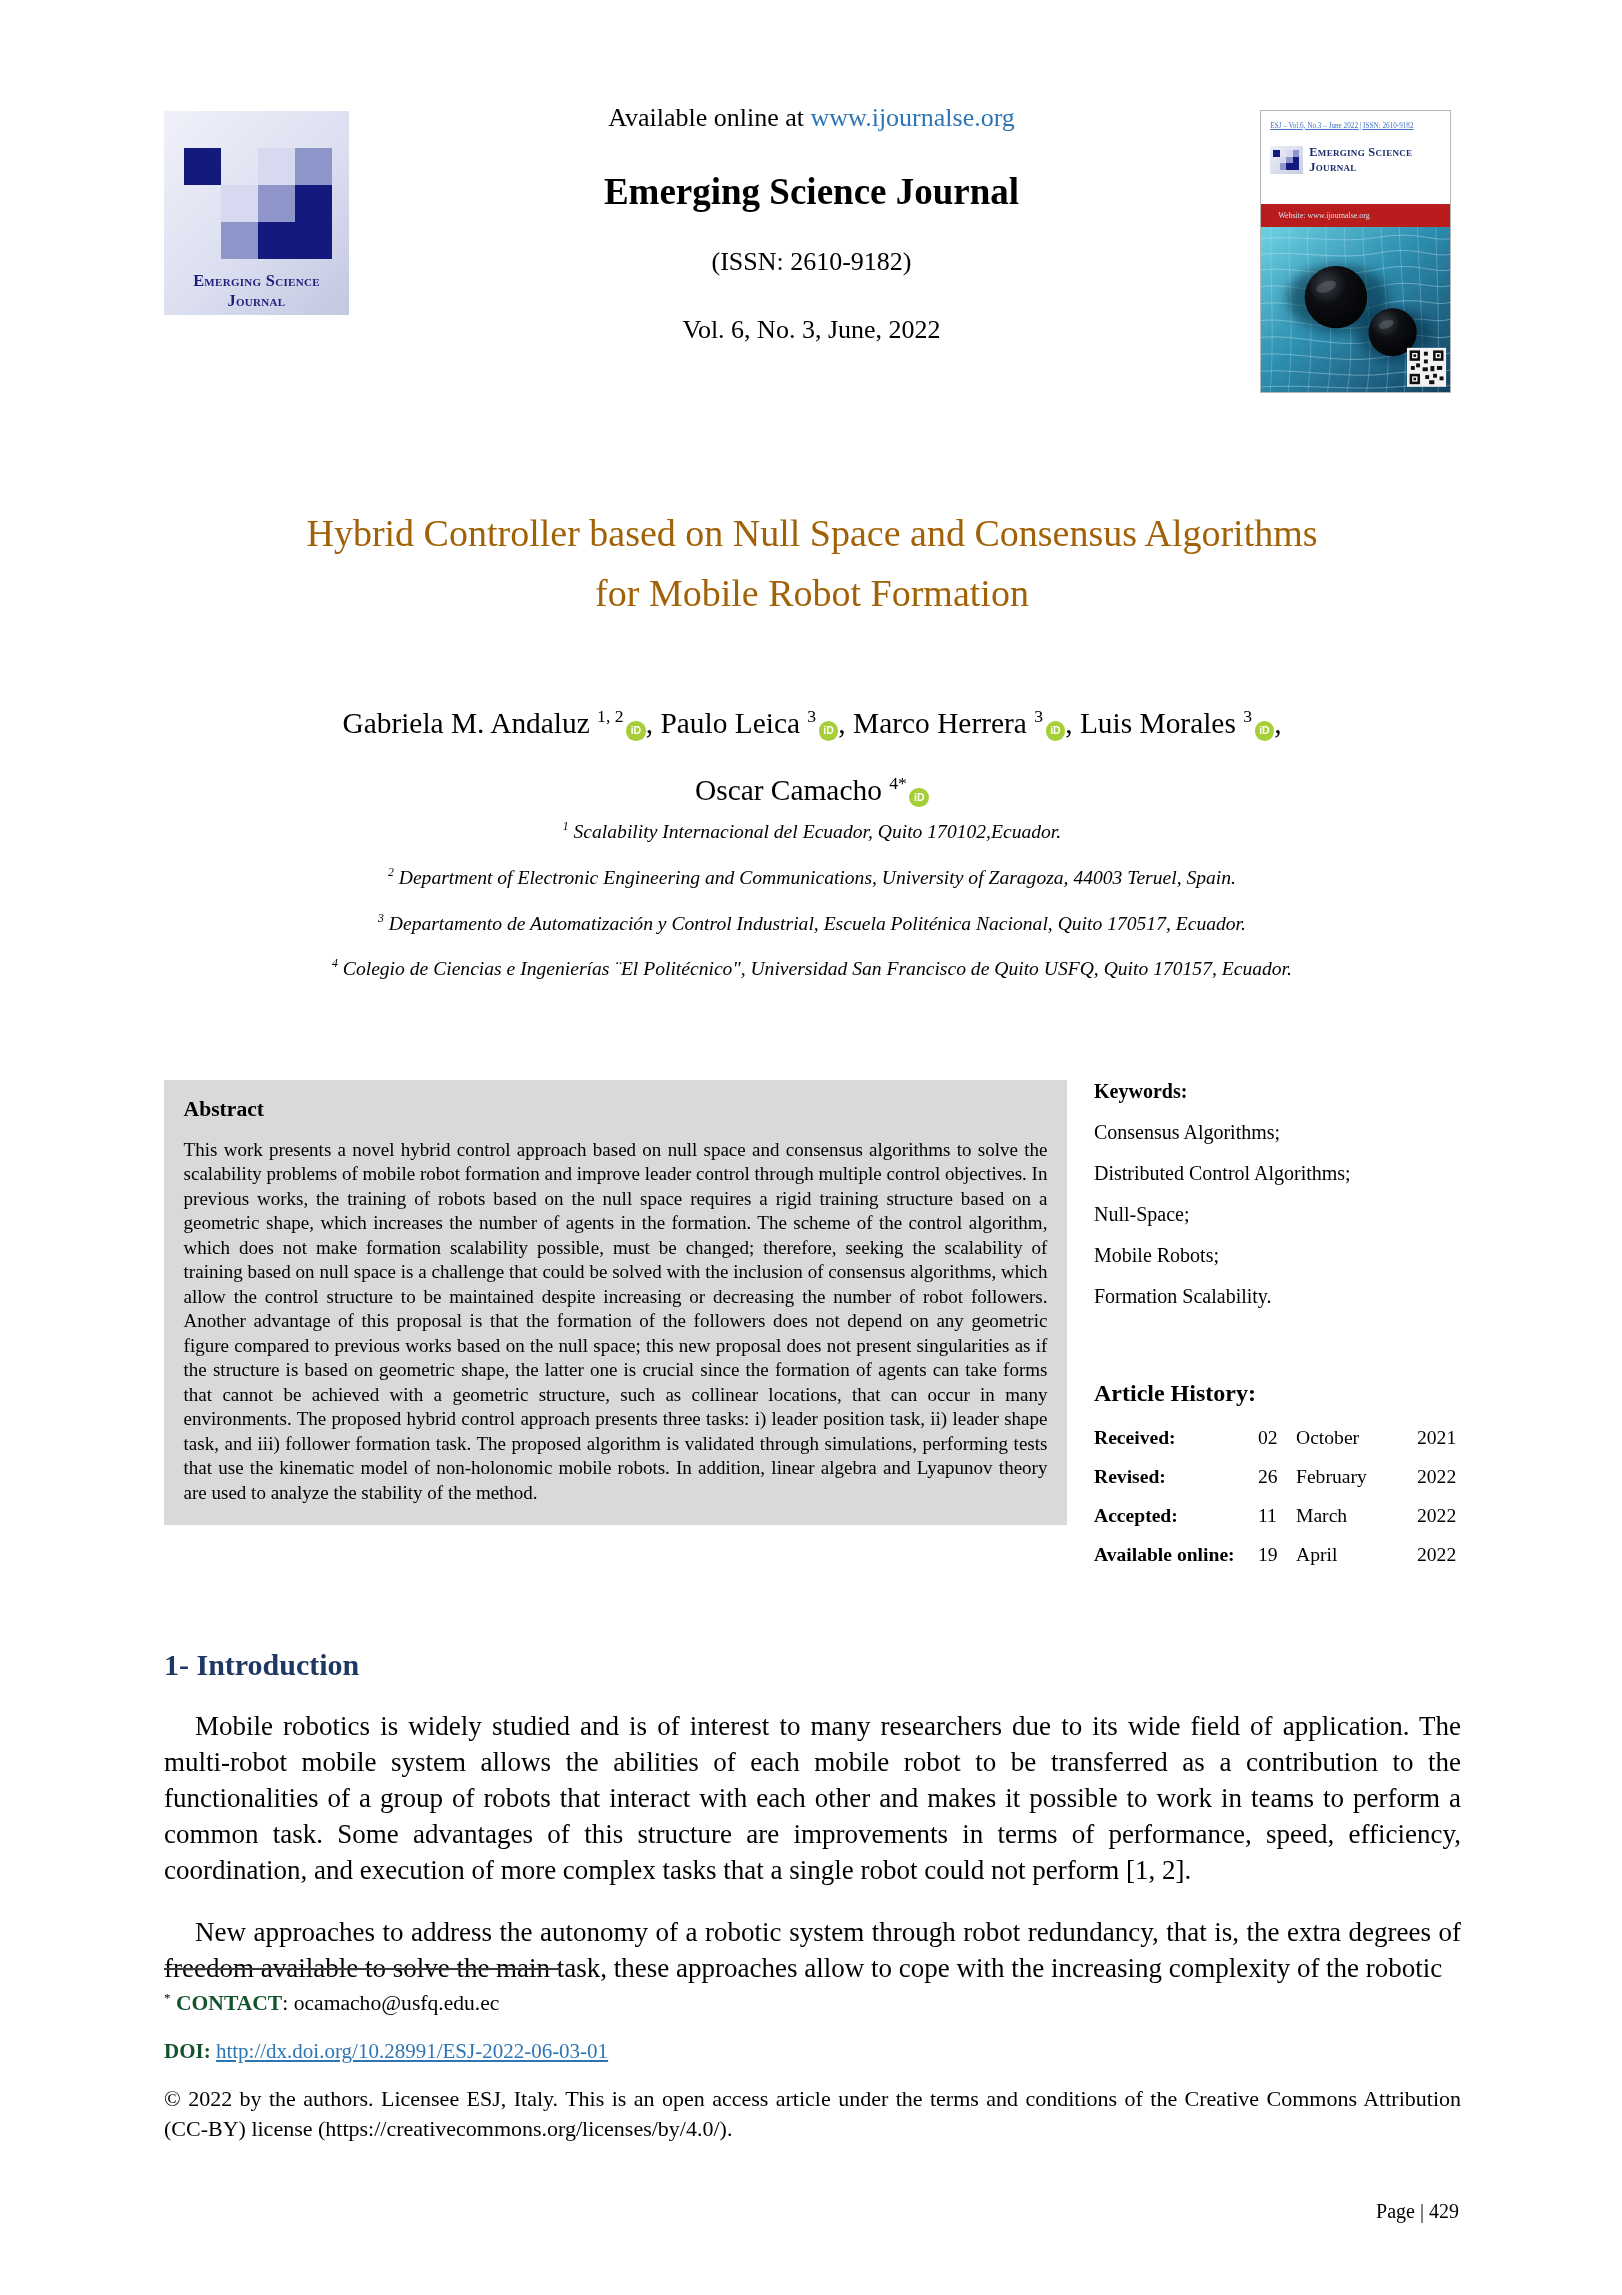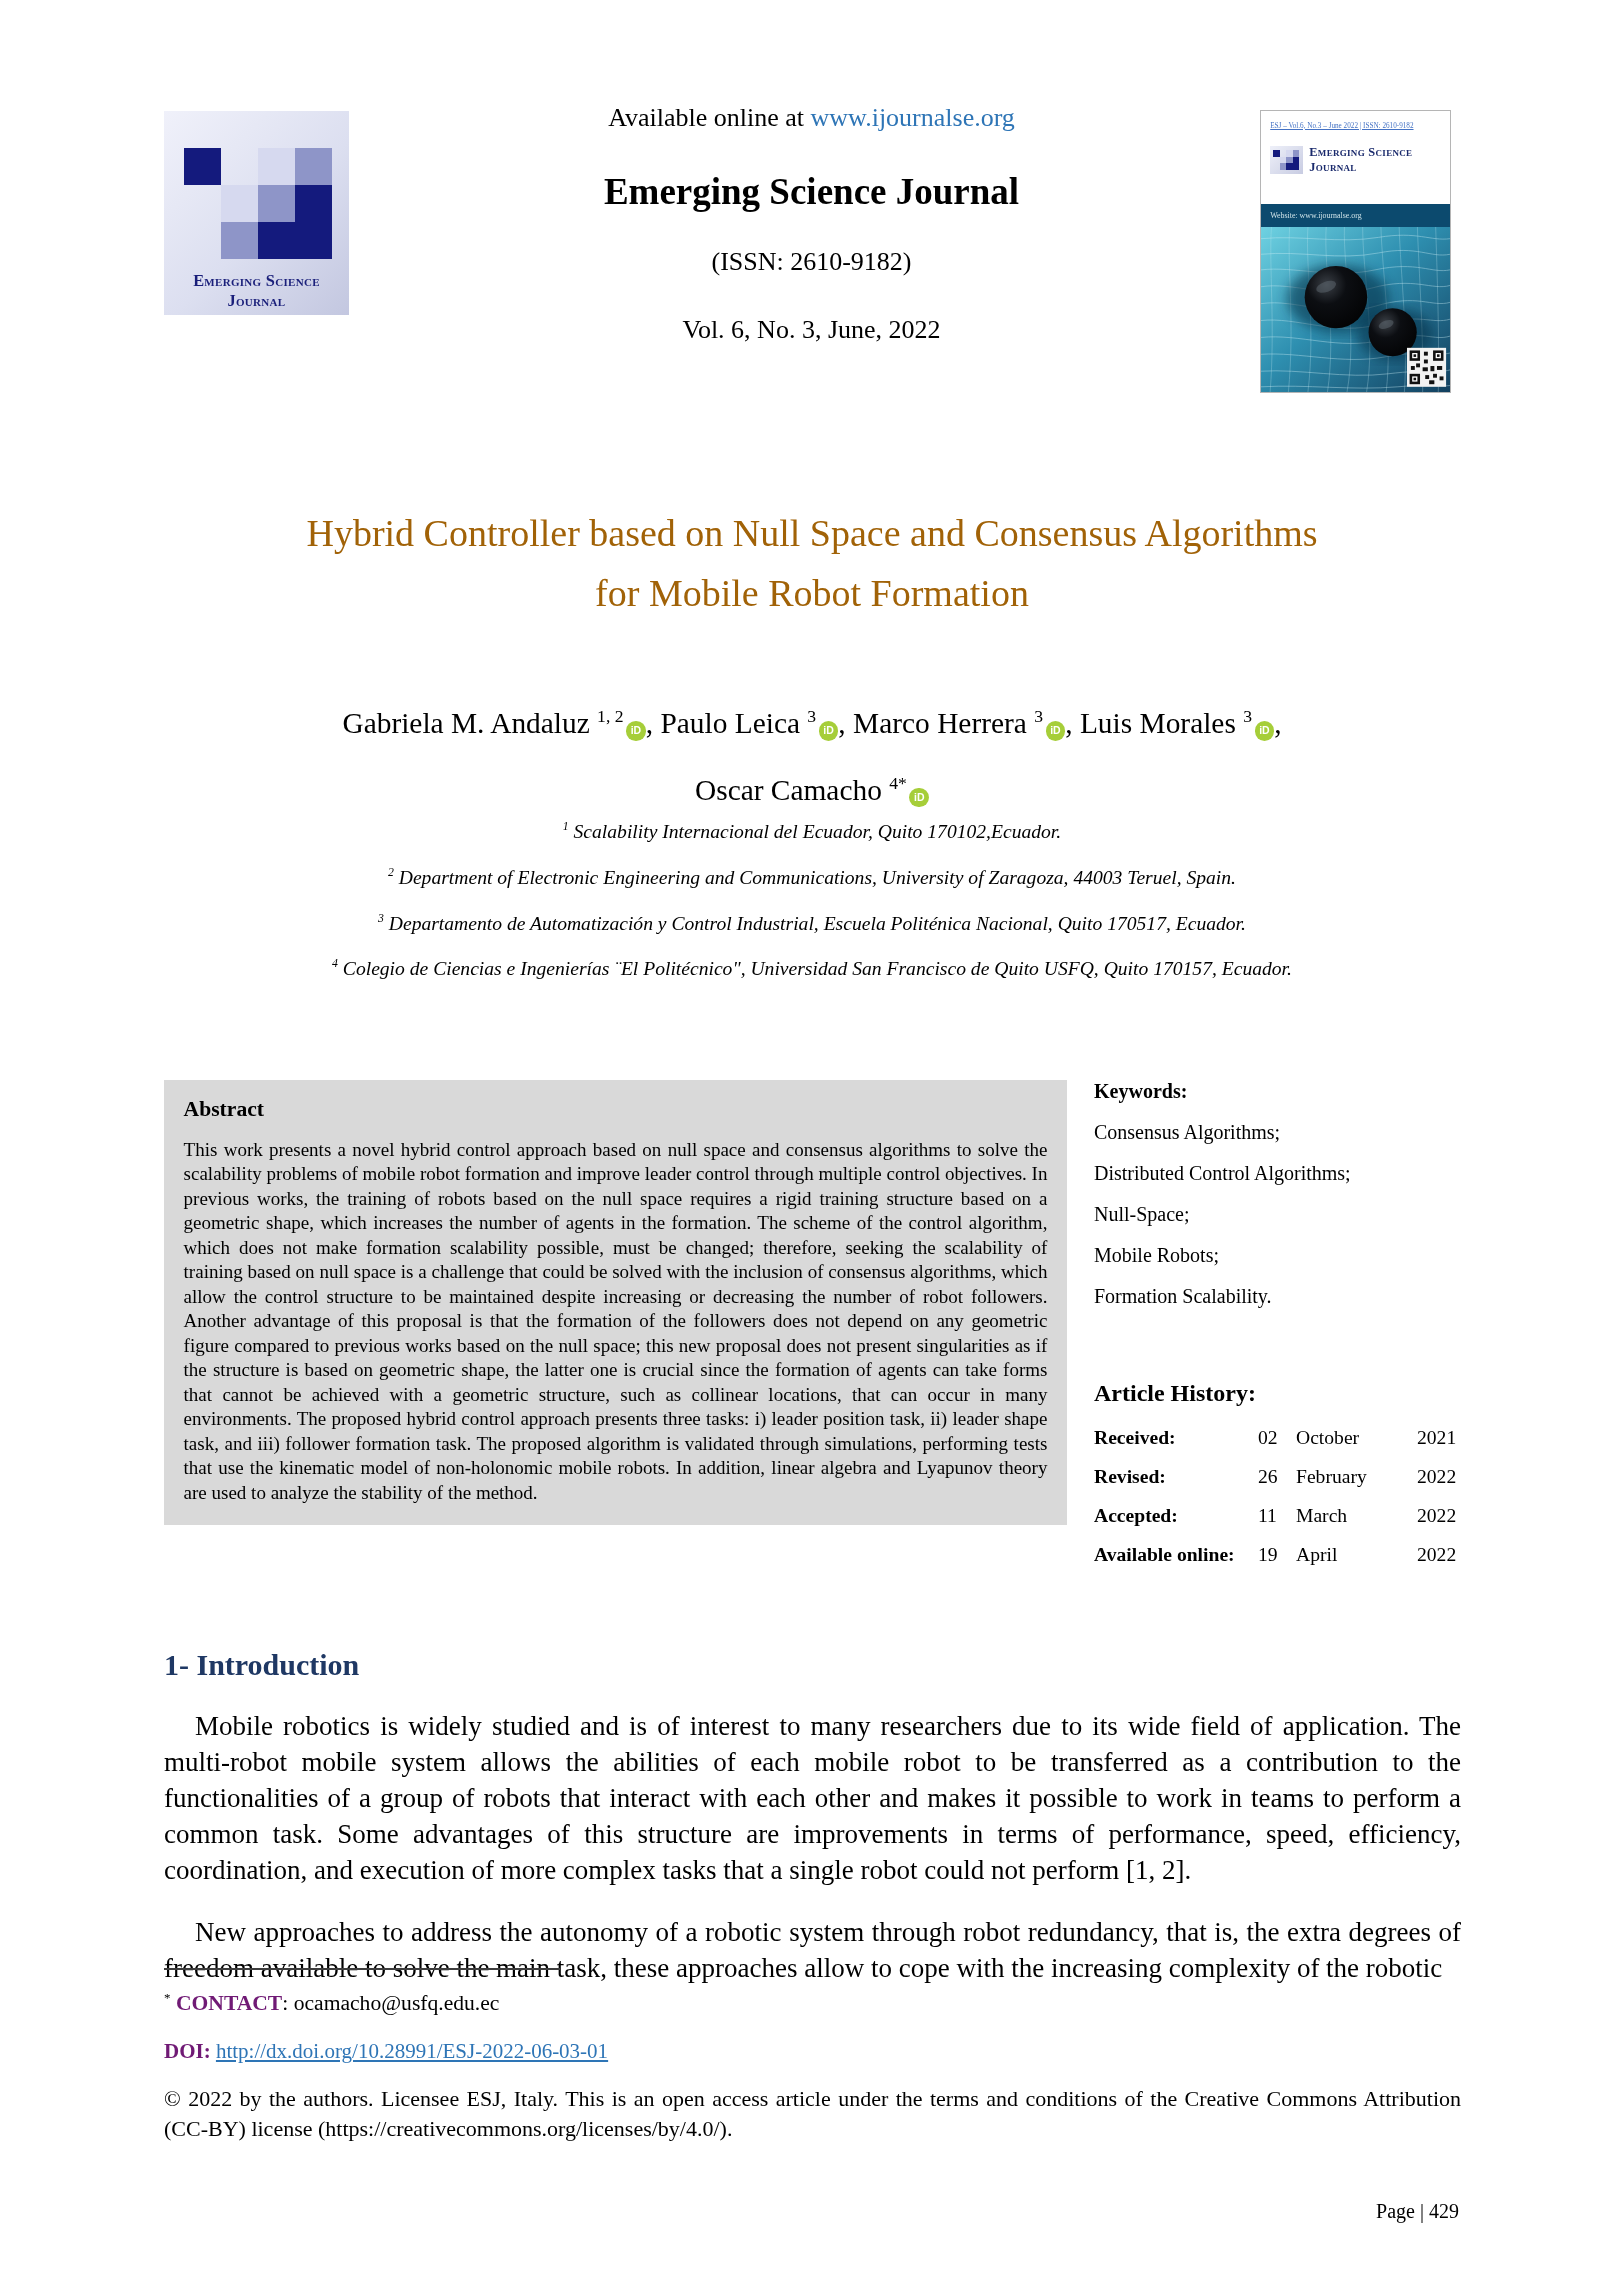--- a/index.html
+++ b/index.html
@@ -36,21 +36,21 @@
   .cover { position:absolute; left:1260px; top:74px; width:191px; height:283px;
     border:0.7px solid #b5b5b5; background:#fff; box-sizing:border-box;margin-top:36px; }
   .cover-topline { position:absolute; left:9.2px; top:10.5px; font-size:7.2px;
     color:#4472c4; text-decoration:underline; white-space:nowrap; overflow:hidden; max-width:170px; }
   .cover-logo-row { position:absolute; left:9.2px; top:34px; display:flex; align-items:center; }
   .mini-pixels { display:grid; grid-template-columns:repeat(4,6.5px); grid-template-rows:repeat(3,6.5px);
     background:linear-gradient(135deg,#eef0f9,#c8cce2); padding:4.6px 3.3px; }
   .mpx { width:6.5px; height:6.5px; }
   .cover-masthead { font-variant:small-caps; font-weight:bold; color:#1a2a6c;
     font-size:12.4px; margin-left:6.5px; letter-spacing:0.3px; }
-  .cover-band { position:absolute; left:0; right:0; top:93px; height:23.6px; background:#0c4a6e; }
+  .cover-band { position:absolute; left:0; right:0; top:93px; height:23.6px; background:#b91c1c;padding-left:8px; }
   .cover-band span { display:block; font-size:7.9px; color:#cfe3e8; line-height:23.6px; padding-left:9.2px; }
   .cover-art { position:absolute; left:0; right:0; top:116px; bottom:0; }
   .cover-art svg { display:block; width:100%; height:100%; }
 
   
   .title { position:absolute; left:164px; top:503px; width:1296px; text-align:center;
     font-size:38px; line-height:60px; color:#a16207; }
   .authors { position:absolute; left:164px; top:686px; width:1296px; text-align:center;
     font-size:29.4px; line-height:60px; }
   .authors sup { font-size:60%; vertical-align:super; }
@@ -85,21 +85,21 @@
   
   .intro { position:absolute; left:164px; top:1648px; width:1297px; }
   .intro h2 { margin:0; font-size:30px; color:#1f3864; }
   .intro p { margin:26px 0 0 0; font-size:27px; line-height:36px; text-align:justify; text-indent:31px; }
 
   
   .footnote { position:absolute; left:164px; top:1968px; width:1297px; }
   .footnote-rule { width:396px; border-top:2.6px solid #3d3d3d; }
   .contact-line { margin:19.6px 0 0 0; font-size:21.6px; }
   .contact-line sup { font-size:60%; vertical-align:super; }
-  .navy-label { color:#701a75; font-weight:bold; }
+  .navy-label { color:#14532d; font-weight:bold; }
   .doi-line { margin:23.6px 0 0 0; font-size:21px; }
   .doi-line a { color:#2e75b6; text-decoration:underline; }
   .copyright { margin:19.6px 0 0 0; font-size:22px; line-height:30px; text-align:justify; }
   .page-num { position:absolute; right:164px; top:2200px; font-size:20px; }
 </style>
 </head>
 <body>
 
 <div class="page">
 

